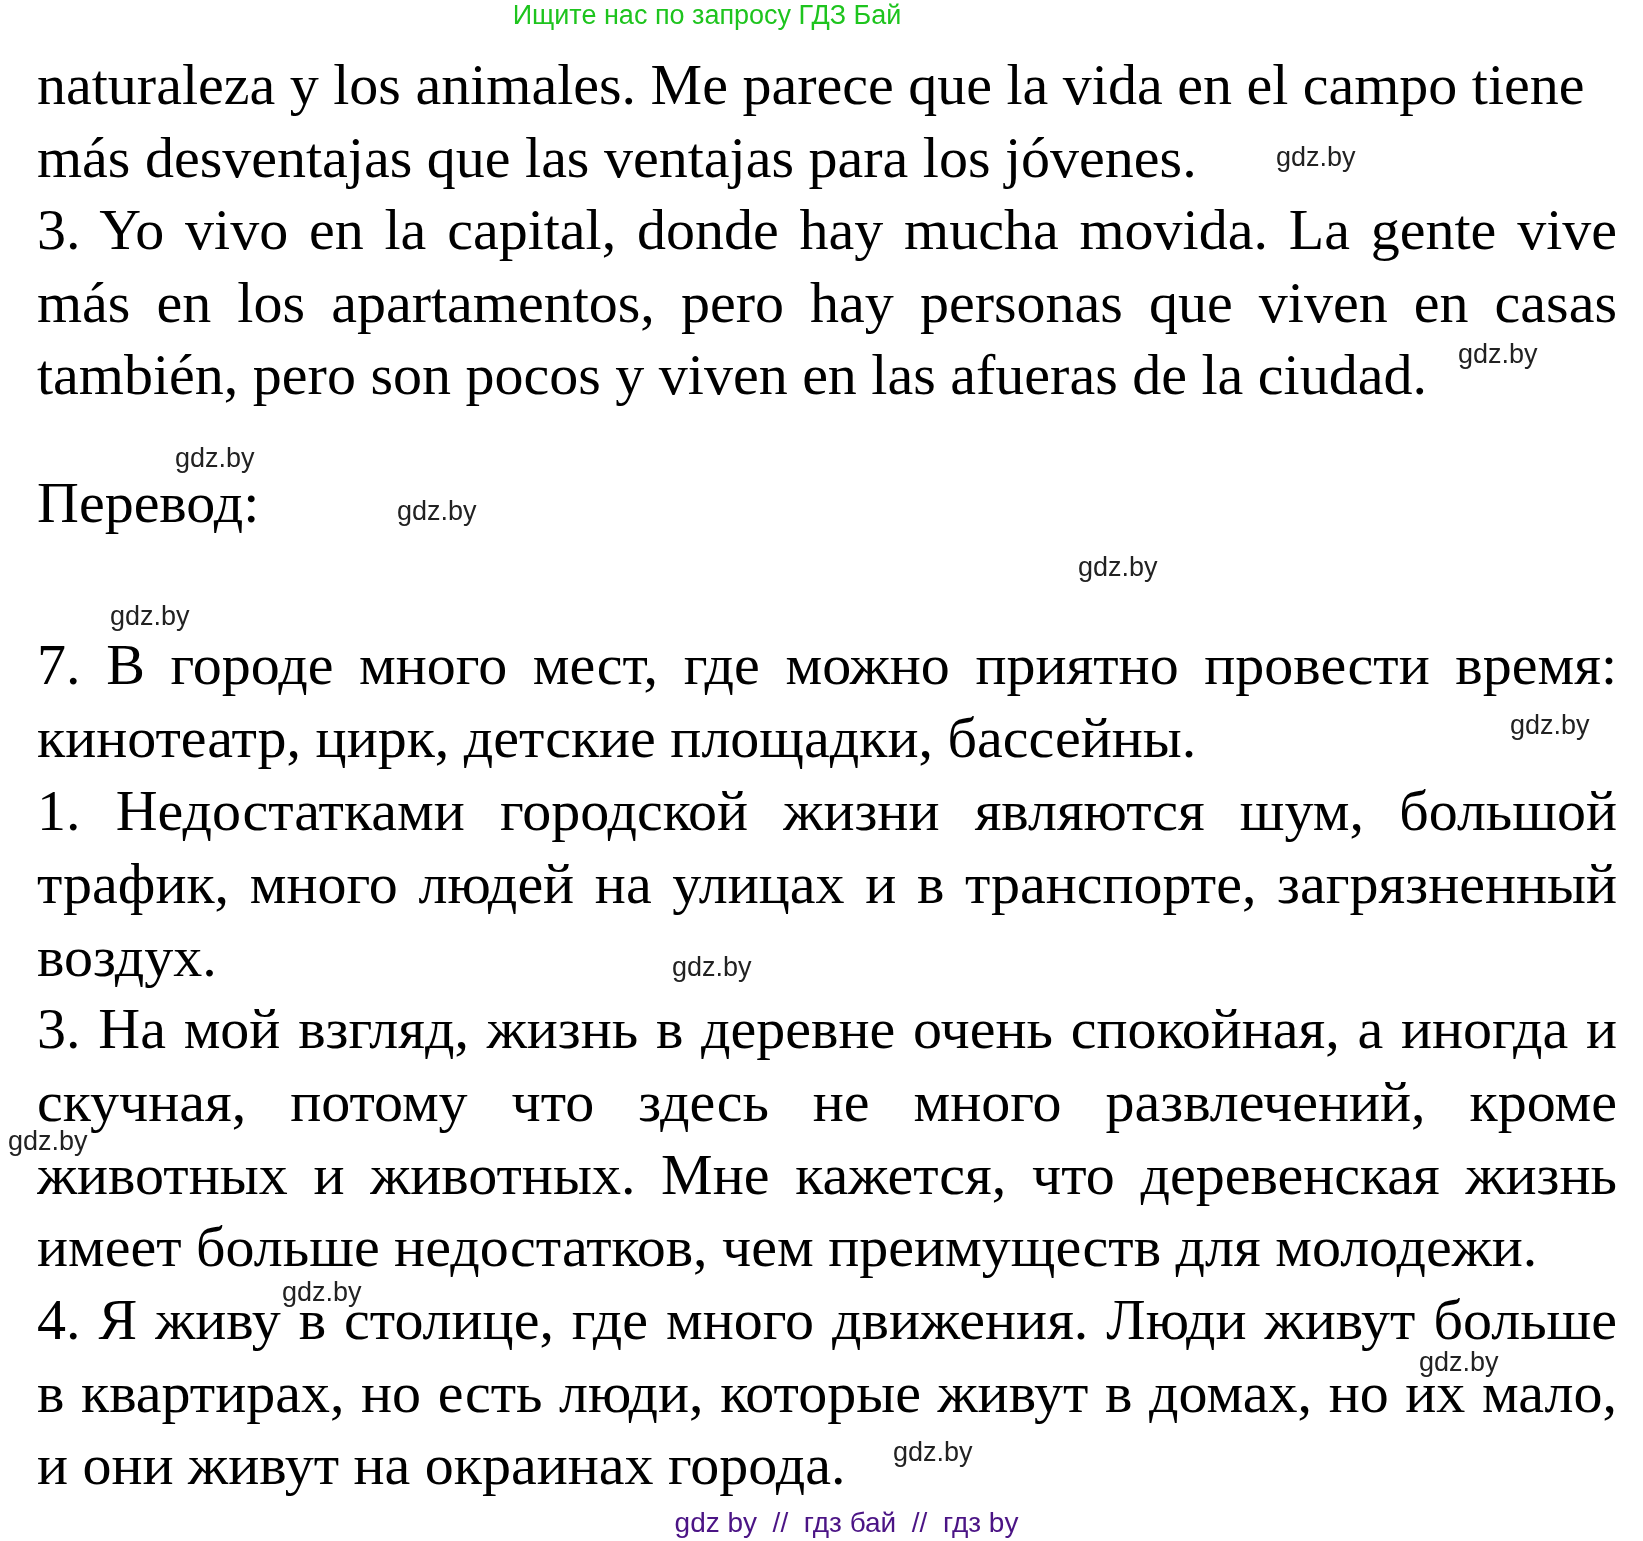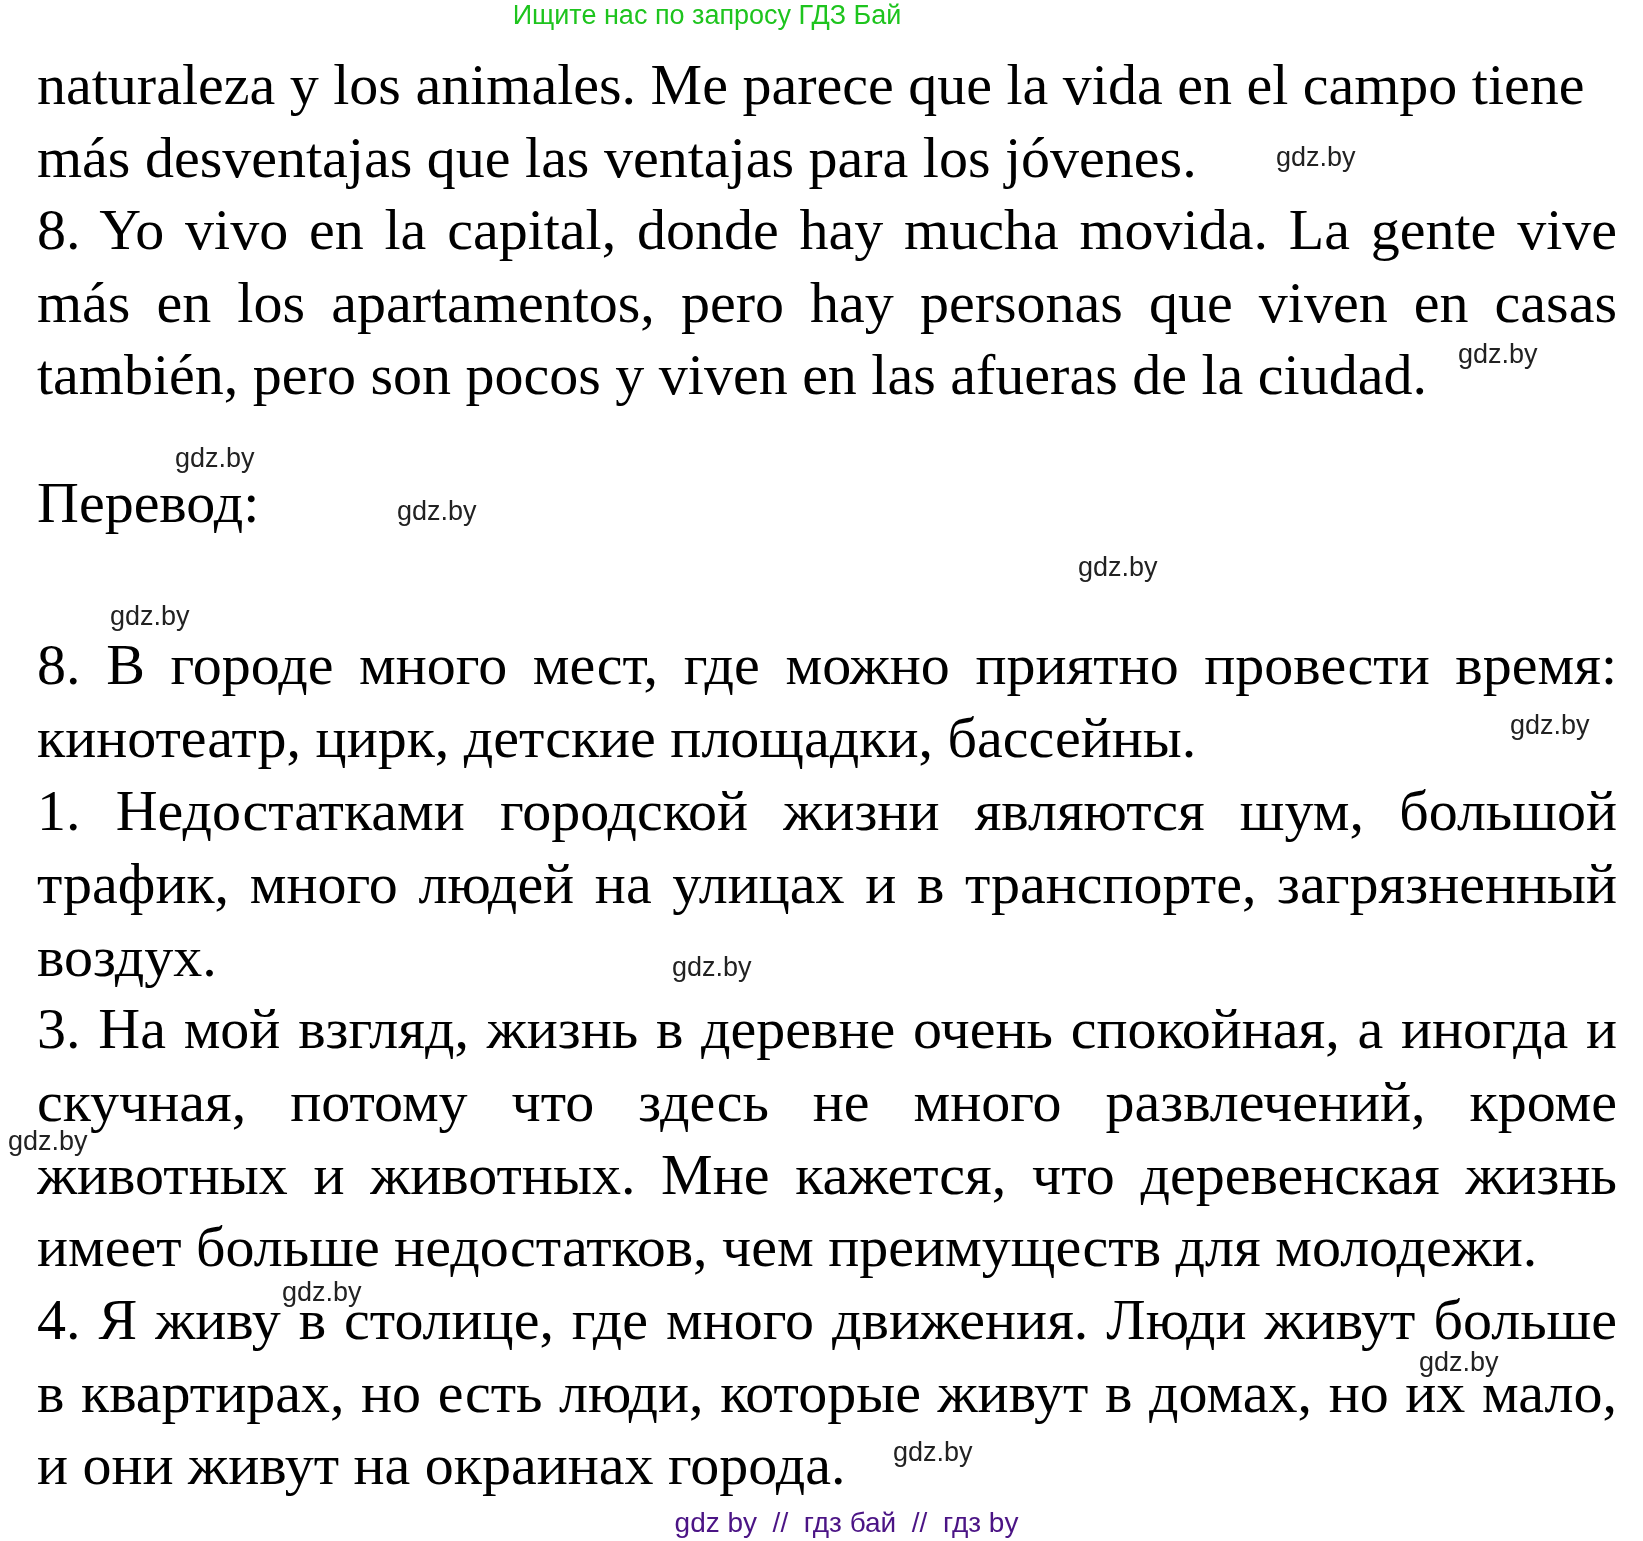--- a/index.html
+++ b/index.html
@@ -10,27 +10,27 @@
   .wm{position:absolute;font-family:"Liberation Sans",sans-serif;font-size:27px;color:#222;line-height:30px;}
   .ftr{position:absolute;left:0;width:1643px;top:1507px;text-align:center;font-family:"Liberation Sans",sans-serif;font-size:28px;color:#4b1485;line-height:32px;white-space:pre;margin-left:25px;}
 </style>
 </head>
 <body>
 
 <div class="hdr">Ищите нас по запросу ГДЗ Бай</div>
 
 <div class="ln" style="top:52px">naturaleza y los animales. Me parece que la vida en el campo tiene</div>
 <div class="ln" style="top:125px">más desventajas que las ventajas para los jóvenes.</div>
-<div class="ln j" style="top:197px">8. Yo vivo en la capital, donde hay mucha movida. La gente vive</div>
+<div class="ln j" style="top:197px">3. Yo vivo en la capital, donde hay mucha movida. La gente vive</div>
 <div class="ln j" style="top:270px">más en los apartamentos, pero hay personas que viven en casas</div>
 <div class="ln" style="top:342px">también, pero son pocos y viven en las afueras de la ciudad.</div>
 
 <div class="ln" style="top:470px">Перевод:</div>
 
-<div class="ln j" style="top:632px">8. В городе много мест, где можно приятно провести время:</div>
+<div class="ln j" style="top:632px">7. В городе много мест, где можно приятно провести время:</div>
 <div class="ln" style="top:705px">кинотеатр, цирк, детские площадки, бассейны.</div>
 <div class="ln j" style="top:778px">1. Недостатками городской жизни являются шум, большой</div>
 <div class="ln j" style="top:851px">трафик, много людей на улицах и в транспорте, загрязненный</div>
 <div class="ln" style="top:924px">воздух.</div>
 <div class="ln j" style="top:996px">3. На мой взгляд, жизнь в деревне очень спокойная, а иногда и</div>
 <div class="ln j" style="top:1069px">скучная, потому что здесь не много развлечений, кроме</div>
 <div class="ln j" style="top:1142px">животных и животных. Мне кажется, что деревенская жизнь</div>
 <div class="ln" style="top:1214px">имеет больше недостатков, чем преимуществ для молодежи.</div>
 <div class="ln j" style="top:1287px">4. Я живу в столице, где много движения. Люди живут больше</div>
 <div class="ln j" style="top:1360px">в квартирах, но есть люди, которые живут в домах, но их мало,</div>

